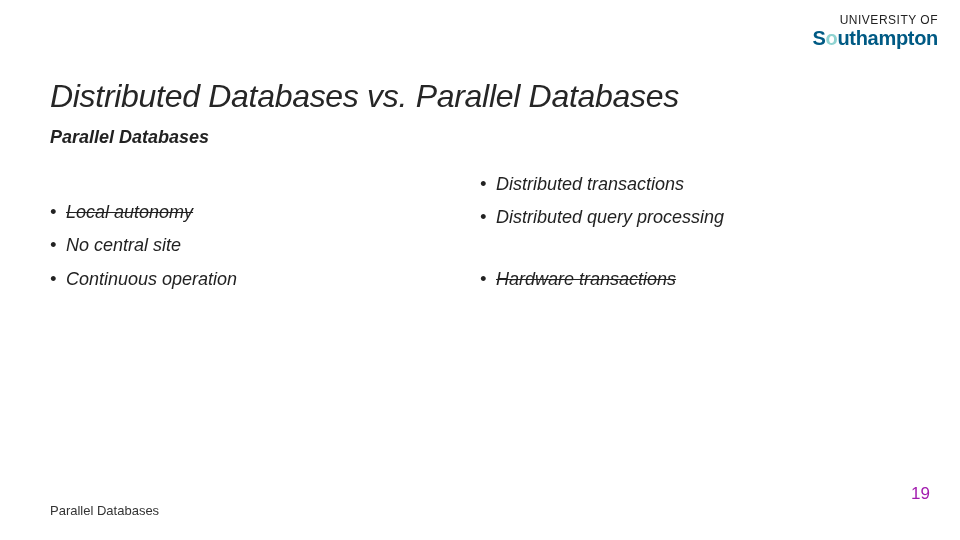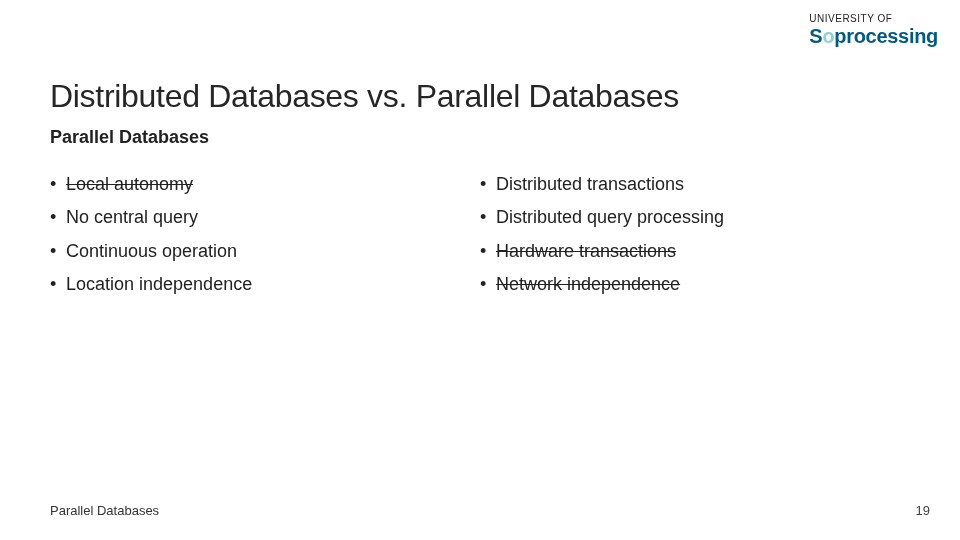--- a/index.html
+++ b/index.html
@@ -14,41 +14,42 @@
     overflow: hidden;
   }
   .logo {
     position: absolute;
     top: 14px;
     right: 22px;
     text-align: left;
     line-height: 1;
   }
   .logo .uni-of {
-    font-size: 10px;
+    font-size: 12px;
     letter-spacing: 0.5px;
     color: #222;
-    text-align: left;
+    text-align: right;
     margin-bottom: 2px;
     font-weight: 500;
   }
   .logo .southampton {
     font-size: 20px;
     font-weight: 600;
     color: #005a84;
     letter-spacing: -0.3px;
   }
   .logo .southampton .accent {
     color: #8fd3d1;
   }
   .slide {
     position: absolute;
     top: 78px;
     left: 50px;
     right: 50px;
+    font-style: italic;
   }
   .title {
     font-size: 32px;
     font-weight: 400;
     color: #262626;
     margin: 0 0 12px 0;
     letter-spacing: -0.3px;
   }
   .subtitle {
     font-size: 18px;
@@ -76,64 +77,63 @@
     padding-left: 16px;
   }
   .col li::before {
     content: "•";
     position: absolute;
     left: 0;
     top: 0;
   }
   .col li.struck {
     text-decoration: line-through;
+    margin-top: 28px;
   }
   .footer-left {
     position: absolute;
     left: 50px;
     bottom: 22px;
     font-size: 13px;
     color: #333;
   }
   .footer-right {
     position: absolute;
     right: 30px;
-    bottom: 22px;
-    font-size: 13px;
-    color: #404040;
+    bottom: 36px;
+    font-size: 17px;
+    color: #a21caf;
   }
 </style>
 </head>
 <body>
 
 <div class="logo">
   <div class="uni-of">UNIVERSITY OF</div>
   <div class="southampton">
-    <span>S</span><span class="accent">o</span><span>processing</span>
+    <span>S</span><span class="accent">o</span><span>uthampton</span>
   </div>
 </div>
 
 <div class="slide">
   <h1 class="title">Distributed Databases vs. Parallel Databases</h1>
   <div class="subtitle">Parallel Databases</div>
 
   <div class="columns">
     <div class="col">
       <ul id="left-list">
           <li class="struck">Local autonomy</li>
-          <li>No central query</li>
+          <li>No central site</li>
           <li>Continuous operation</li>
-          <li>Location independence</li>
         </ul>
     </div>
     <div class="col">
       <ul id="right-list">
           <li>Distributed transactions</li>
           <li>Distributed query processing</li>
           <li class="struck">Hardware transactions</li>
-          <li class="struck">Network independence</li>
         </ul>
     </div>
   </div>
 </div>
 
 <div class="footer-left">Parallel Databases</div>
 <div class="footer-right">19</div>
 
 </body></html>

